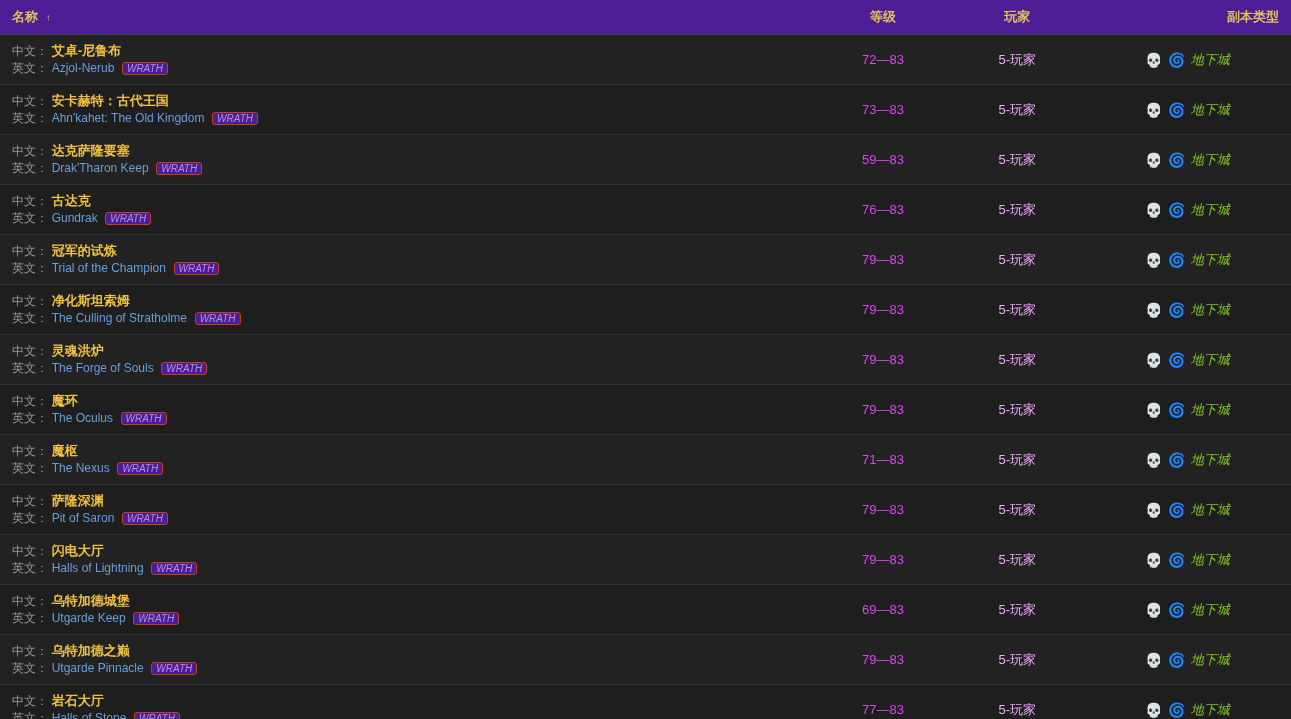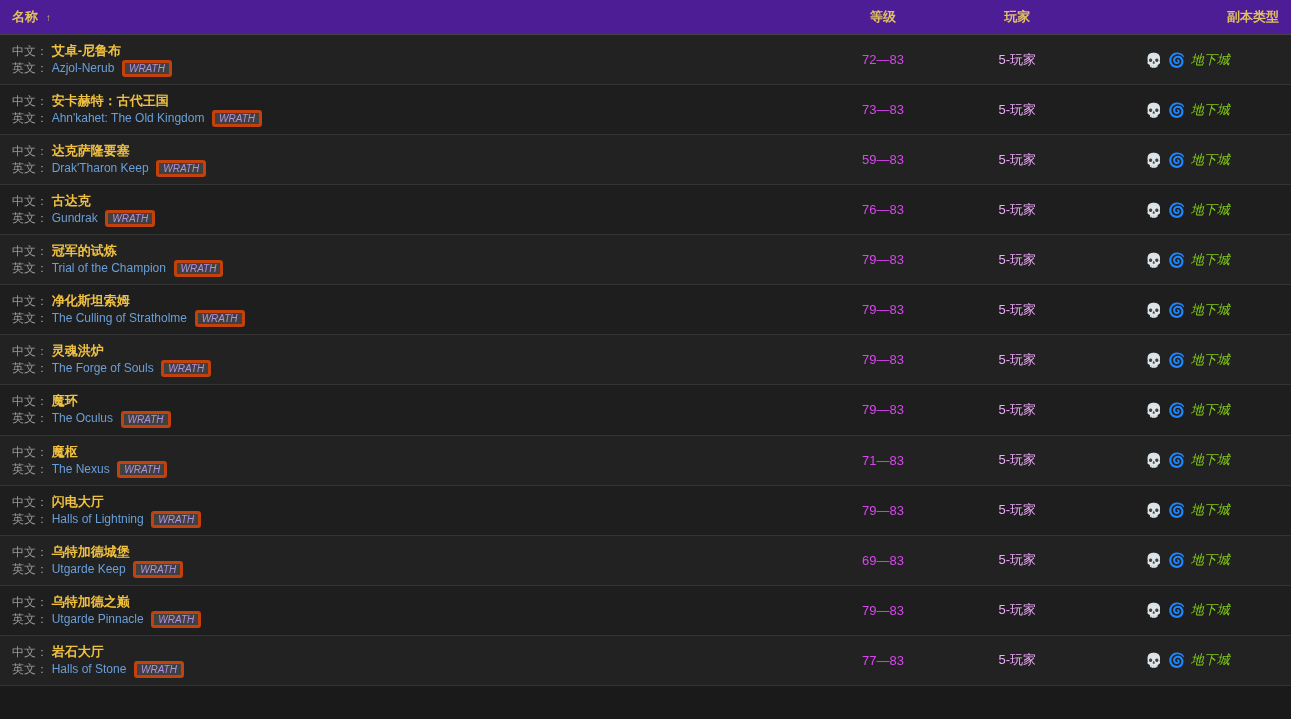--- a/index.html
+++ b/index.html
@@ -53,22 +53,22 @@
     .name-en {
       color: #6a9fd8;
       font-size: 12px;
     }
     .name-prefix {
       color: #999;
       font-size: 12px;
     }
     .wrath-badge {
       display: inline-block;
-      background: #404040;
-      border: 3px solid #c2410c;
+      background: #4c1d95;
+      border: 1px solid #c2410c;
       border-radius: 3px;
       padding: 0 4px;
       font-size: 10px;
       color: #b090e0;
       margin-left: 4px;
       vertical-align: middle;
       font-style: italic;
     }
     .level-col {
       color: #d946ef;
@@ -320,20 +320,42 @@
       <span class="skull-icon">💀</span>
       <span class="swirl-icon">🌀</span>
       <span class="dungeon-text">地下城</span>
     </span>
   </td>
       </tr>
       <tr>
         <td>
     <div>
       <span class="name-prefix">中文：</span>
+      <span class="name-cn">萨隆深渊</span>
+    </div>
+    <div>
+      <span class="name-prefix">英文：</span>
+      <span class="name-en">Pit of Saron</span>
+      <span class="wrath-badge">WRATH</span>
+    </div>
+  </td>
+        <td class="level-col">79—83</td>
+        <td class="player-col">5-玩家</td>
+        <td class="type-col">
+    <span class="dungeon-icon">
+      <span class="skull-icon">💀</span>
+      <span class="swirl-icon">🌀</span>
+      <span class="dungeon-text">地下城</span>
+    </span>
+  </td>
+      </tr>
+      <tr>
+        <td>
+    <div>
+      <span class="name-prefix">中文：</span>
       <span class="name-cn">闪电大厅</span>
     </div>
     <div>
       <span class="name-prefix">英文：</span>
       <span class="name-en">Halls of Lightning</span>
       <span class="wrath-badge">WRATH</span>
     </div>
   </td>
         <td class="level-col">79—83</td>
         <td class="player-col">5-玩家</td>

